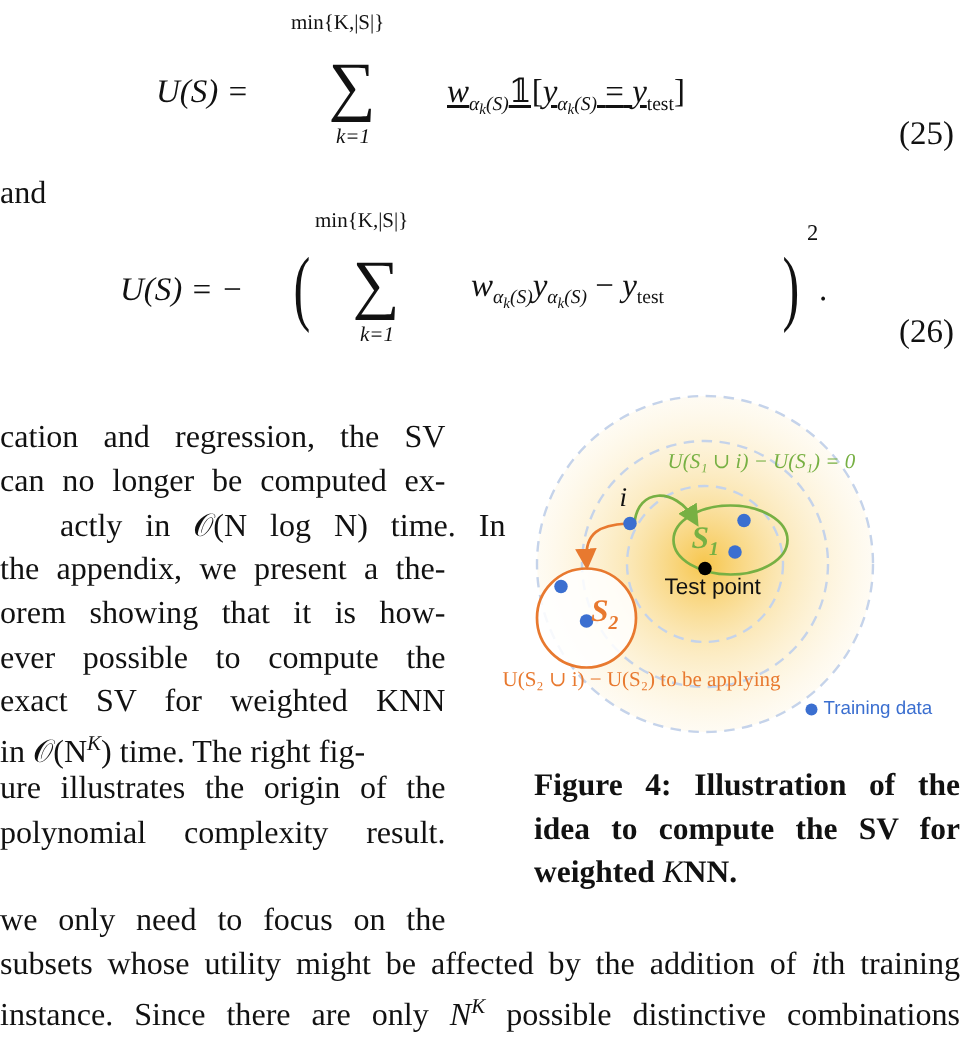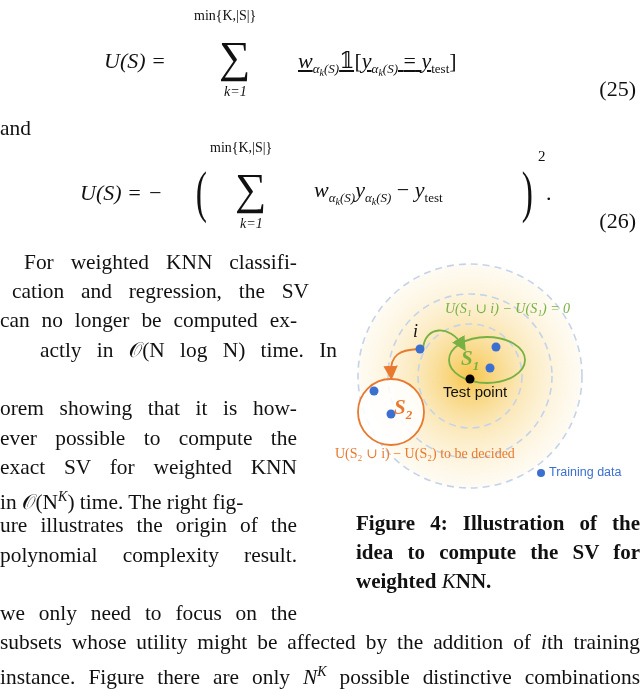--- a/index.html
+++ b/index.html
@@ -49,24 +49,24 @@
     <span>−</span>
     <span class="it">y</span><span class="sub">test</span>
   </span>
   <span class="abs" style="left:438px; top:20px; font-size:56px; transform:scaleX(0.6);">)</span>
   <span class="abs" style="left:458px; top:8px; font-size:15px;">2</span>
   <span class="abs" style="left:466px; top:40px;">.</span>
   <span class="abs eqnum" style="right:4px; top:40px;">(26)</span>
 </div>
 
 <div class="abs para" style="left:0; top:248px; width:297px; height:352px;">
-  <div class="line justify" style="top:0; left:24px; width:273px;">For weighted KNN classifi-</div>
-  <div class="line justify" style="top:29px; width:297px;padding-left:12px;">cation and regression, the SV</div>
+  <div class="line justify" style="top:29px; width:297px;">cation and regression, the SV</div>
   <div class="line justify" style="top:58px; width:297px;">can no longer be computed ex-</div>
   <div class="line justify" style="top:88px; width:297px;padding-left:40px;">actly in 𝒪(N log N) time.  In</div>
+  <div class="line justify" style="top:117px; width:297px;">the appendix, we present a the-</div>
   <div class="line justify" style="top:146px; width:297px;">orem showing that it is how-</div>
   <div class="line justify" style="top:176px; width:297px;">ever possible to compute the</div>
   <div class="line justify" style="top:205px; width:297px;">exact SV for weighted KNN</div>
   <div class="line" style="top:234px; width:297px;">
     <span>in 𝒪(N</span><sup class="it">K</sup><span>) time. The right fig-</span>
   </div>
   <div class="line justify" style="top:263px; width:297px;">ure illustrates the origin of the</div>
   <div class="line justify" style="top:293px; width:297px;">polynomial complexity result.</div>
 </div>
 <div class="abs para" style="left:0; top:599px; width:297px; text-align:justify; text-align-last:justify;">we only need to focus on the</div>
@@ -104,27 +104,27 @@
     <circle cx="44" cy="136" r="4.5" fill="#3b6fd0"></circle>
     <circle cx="61" cy="159" r="4.5" fill="#3b6fd0"></circle>
     <circle cx="140" cy="124" r="4.5" fill="#000000"></circle>
     <circle cx="211" cy="218" r="4" fill="#3b6fd0"></circle>
   </svg>
   <span class="abs it" style="left:83px; top:66px; font-size:18px;">i</span>
   <span class="abs it" style="left:131px; top:91px; font-size:21px; font-weight:bold; color:#77b043;"><span>S</span><sub style="font-size:13px;">1</sub></span>
   <span class="abs it" style="left:64px; top:140px; font-size:21px; font-weight:bold; color:#e8792f;"><span>S</span><sub style="font-size:13px;">2</sub></span>
   <span class="abs" style="left:115px; top:45px; font-size:14px; color:#77b043; font-style:italic; white-space:nowrap;">U(S₁ ∪ i) − U(S₁) = 0</span>
   <span class="abs" style="left:113px; top:128px; font-size:15px; font-family:'Liberation Sans',sans-serif; white-space:nowrap;">Test point</span>
-  <span class="abs" style="left:5px; top:190px; font-size:14px; color:#e8792f; white-space:nowrap;">U(S₂ ∪ i) − U(S₂) to be decided</span>
+  <span class="abs" style="left:5px; top:190px; font-size:14px; color:#e8792f; white-space:nowrap;">U(S₂ ∪ i) − U(S₂) to be applying</span>
   <span class="abs" style="left:219px; top:210px; font-size:12.5px; color:#3b6fd0; font-family:'Liberation Sans',sans-serif; white-space:nowrap;text-align:right;">Training data</span>
 </div>
 
 <div class="abs caption" style="left:356px; top:509px; width:284px;">
   <div style="text-align:justify; text-align-last:justify;">Figure 4: Illustration of the</div>
   <div style="text-align:justify; text-align-last:justify;">idea to compute the SV for</div>
   <div><span>weighted </span><span class="it" style="font-weight:normal;">K</span><span>NN.</span></div>
 </div>
 
 <div class="abs para" style="left:0; top:628px; width:640px;">
   <div class="justify" style="white-space:nowrap;"><span>subsets whose utility might be affected by the addition of </span><span class="it">i</span><span>th training</span></div>
-  <div class="justify" style="white-space:nowrap;"><span>instance. Figure there are only </span><span class="it">N</span><sup class="it">K</sup><span> possible distinctive combinations</span></div>
+  <div class="justify" style="white-space:nowrap;"><span>instance. Since there are only </span><span class="it">N</span><sup class="it">K</sup><span> possible distinctive combinations</span></div>
   <div class="justify" style="white-space:nowrap;"></div>
 </div>
 
 </body></html>

